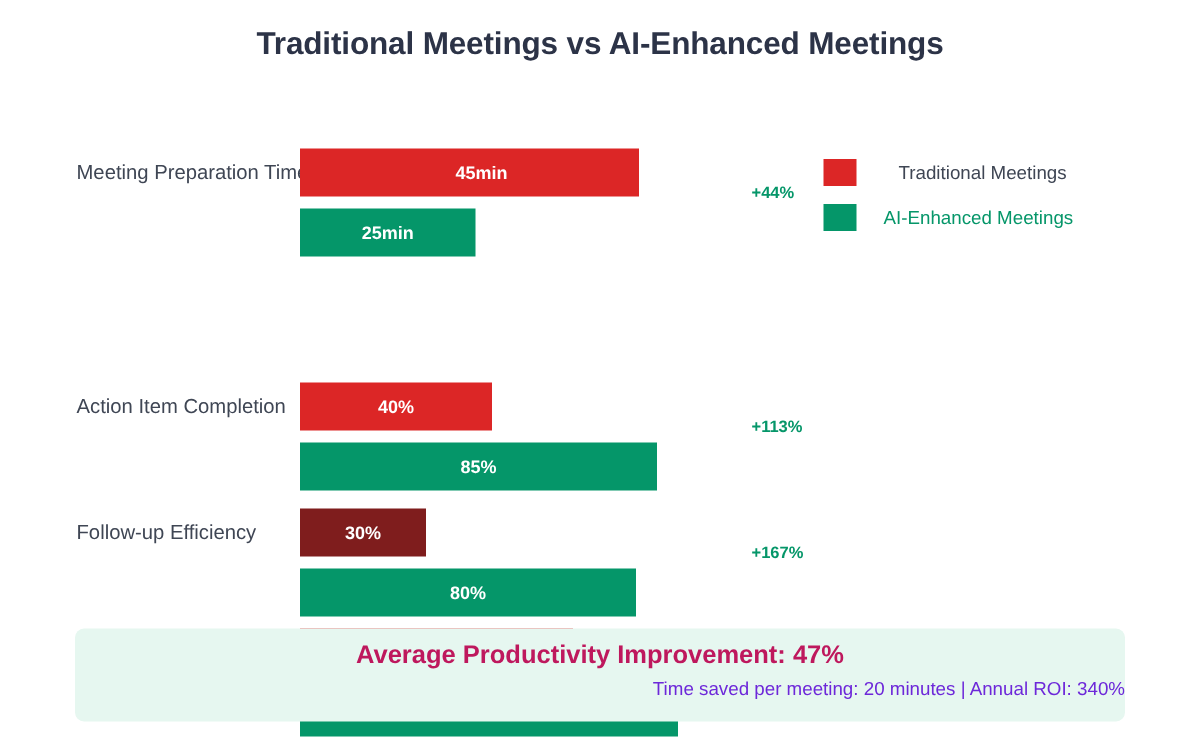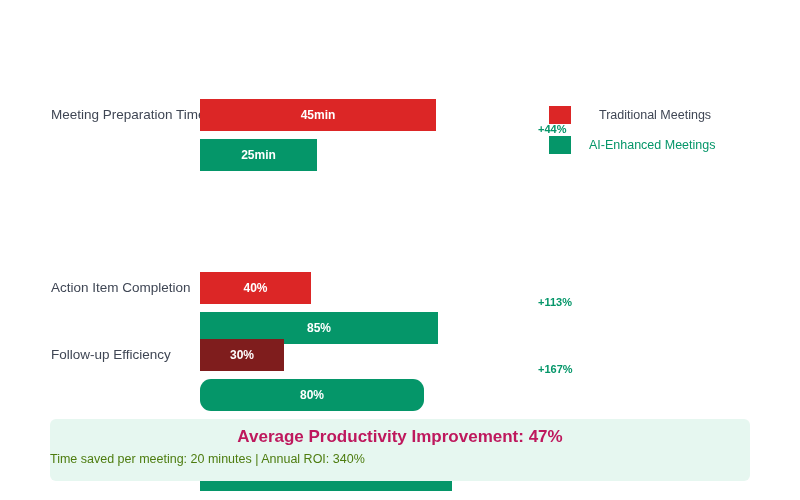--- a/index.html
+++ b/index.html
@@ -100,21 +100,20 @@
     white-space: nowrap;
   }
   .improvement {
     position: absolute;
     left: 501px;
     top: 24px;
     font-size: 11px;
     font-weight: bold;
     color: #059669;
     white-space: nowrap;
-    margin-left: 37px;
   }
 
   
   .summary-box {
     position: absolute;
     left: 50px;
     top: 419px;
     width: 700px;
     height: 62px;
     background: #e6f7f0;
@@ -129,59 +128,60 @@
     font-size: 17px;
     font-weight: bold;
     color: #be185d;
     white-space: nowrap;
   }
   .summary-sub {
     position: absolute;
     left: 0;
     top: 33px;
     width: 700px;
-    text-align: left;
+    text-align: right;
     font-size: 12.5px;
-    color: #4d7c0f;
+    color: #6d28d9;
     white-space: nowrap;
   }
 </style>
 </head>
 <body>
 
 <div id="chart-root">
 
+  <div class="chart-title">Traditional Meetings vs AI-Enhanced Meetings</div>
 
   <div class="plot" id="plot-area">
       <div class="group" style="top: 99px;">
         <div class="cat-label">Meeting Preparation Time</div>
-        <div class="bar trad" style="width: 236px; background: rgb(220, 38, 38);">
+        <div class="bar trad" style="width: 210px; background: rgb(220, 38, 38); padding-left: 16px;">
           <span class="bar-value">45min</span>
         </div>
         <div class="bar ai" style="width: 117px; background: rgb(5, 150, 105);">
           <span class="bar-value">25min</span>
         </div>
         <div class="improvement">+44%</div>
       </div>
-      <div class="group" style="top: 272px;">
+      <div class="group" style="top: 255px;">
         <div class="cat-label">Action Item Completion</div>
-        <div class="bar trad" style="width: 111px; background: rgb(220, 38, 38);">
+        <div class="bar trad" style="width: 128px; background: rgb(220, 38, 38);">
           <span class="bar-value">40%</span>
         </div>
         <div class="bar ai" style="width: 238px; background: rgb(5, 150, 105);">
           <span class="bar-value">85%</span>
         </div>
         <div class="improvement">+113%</div>
       </div>
       <div class="group" style="top: 339px;">
         <div class="cat-label">Follow-up Efficiency</div>
         <div class="bar trad" style="width: 84px; background: #7f1d1d;">
           <span class="bar-value">30%</span>
         </div>
-        <div class="bar ai" style="width: 224px; background: rgb(5, 150, 105); border-radius: 11px;">
+        <div class="bar ai" style="width: 224px; background: rgb(5, 150, 105);">
           <span class="bar-value">80%</span>
         </div>
         <div class="improvement">+167%</div>
       </div>
       <div class="group" style="top: 419px;">
         <div class="cat-label">Meeting Satisfaction</div>
         <div class="bar trad" style="width: 182px; background: rgb(220, 38, 38);">
           <span class="bar-value">65%</span>
         </div>
         <div class="bar ai" style="width: 252px; background: rgb(5, 150, 105);">

